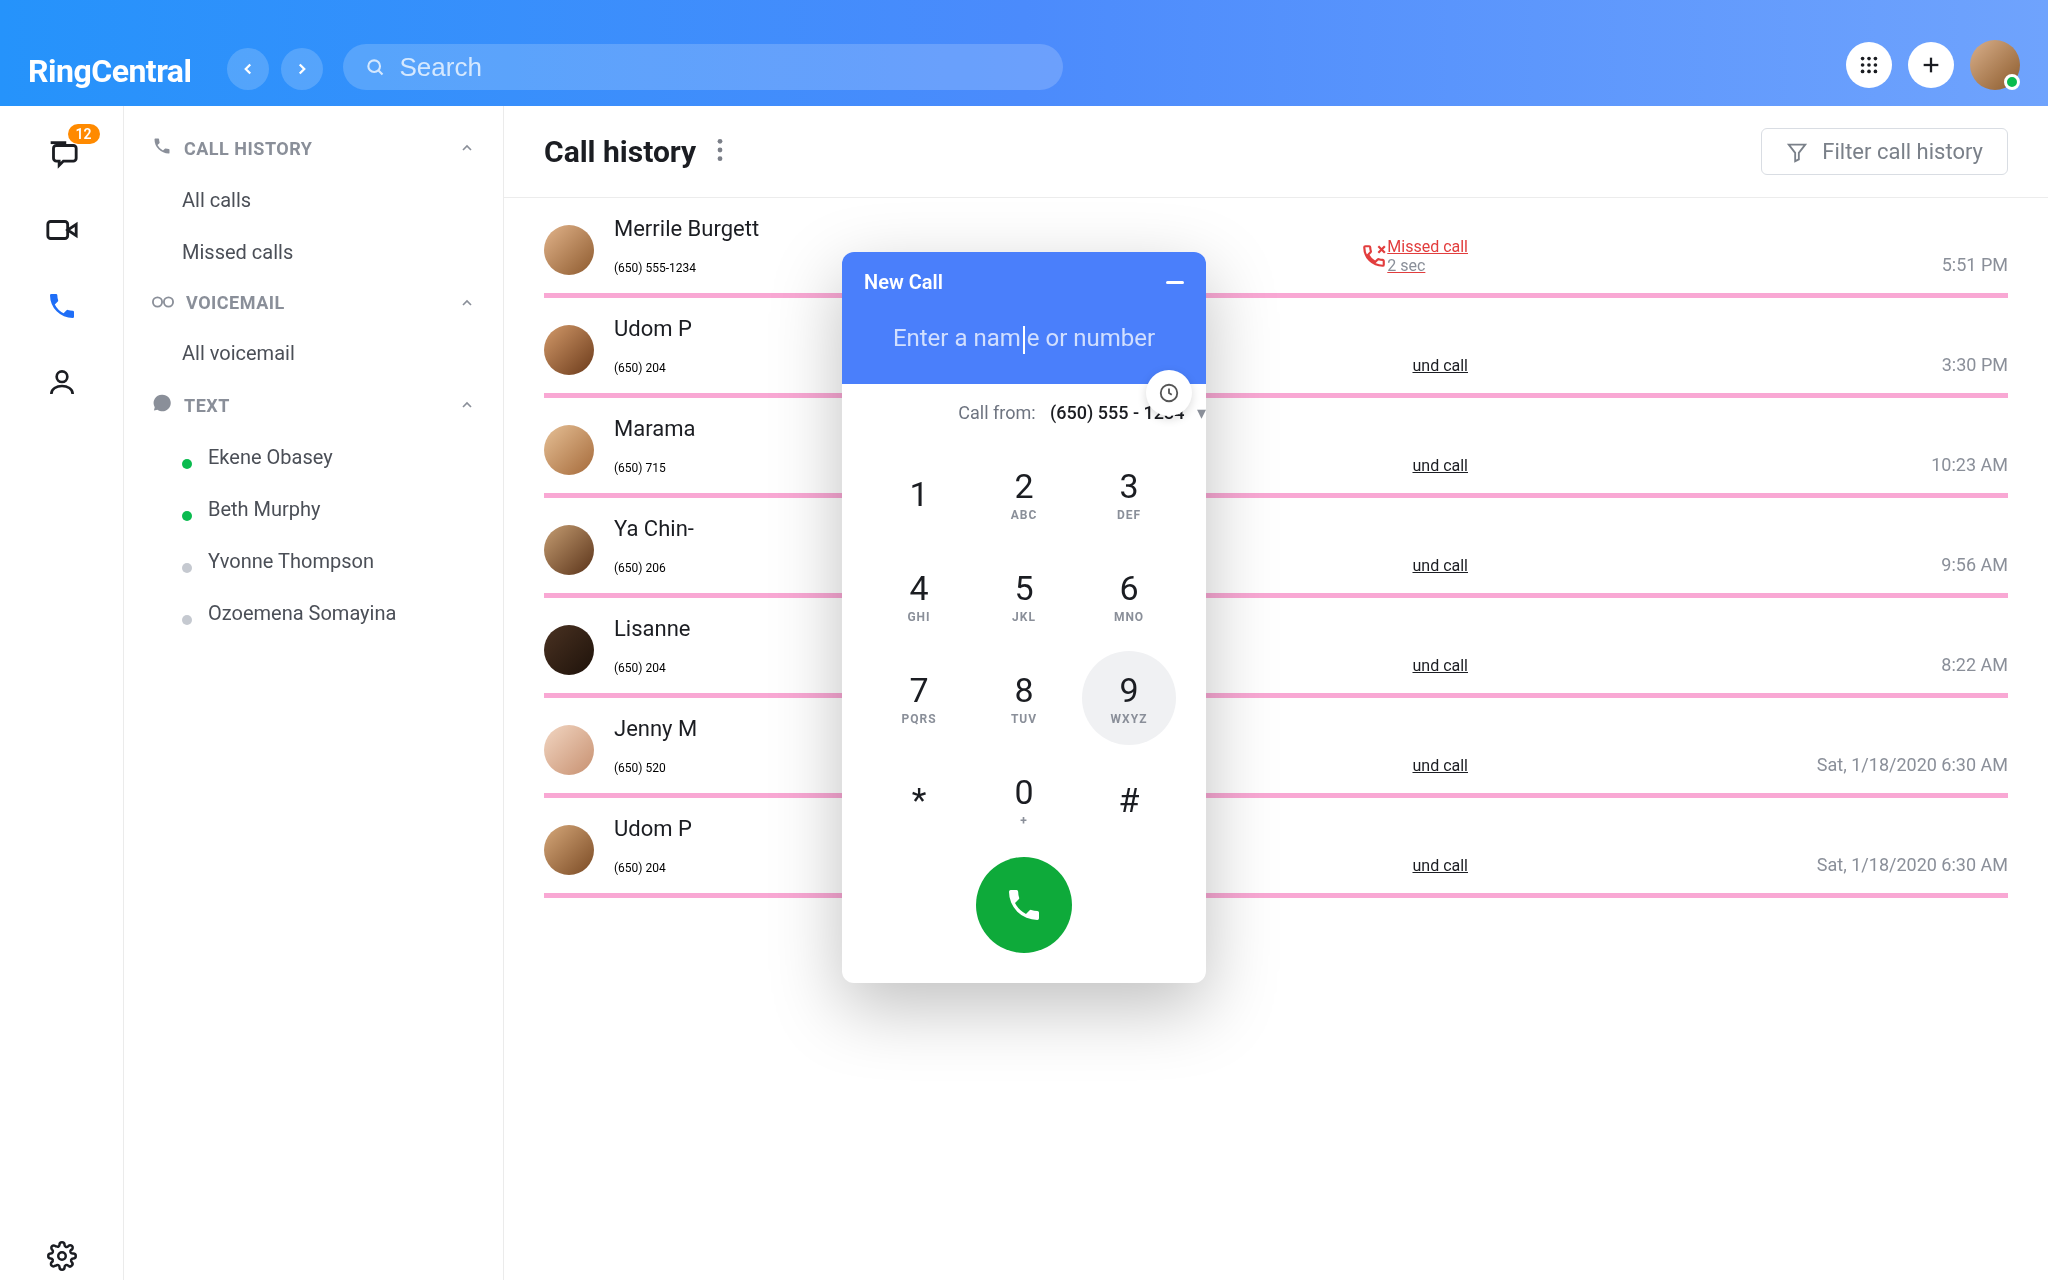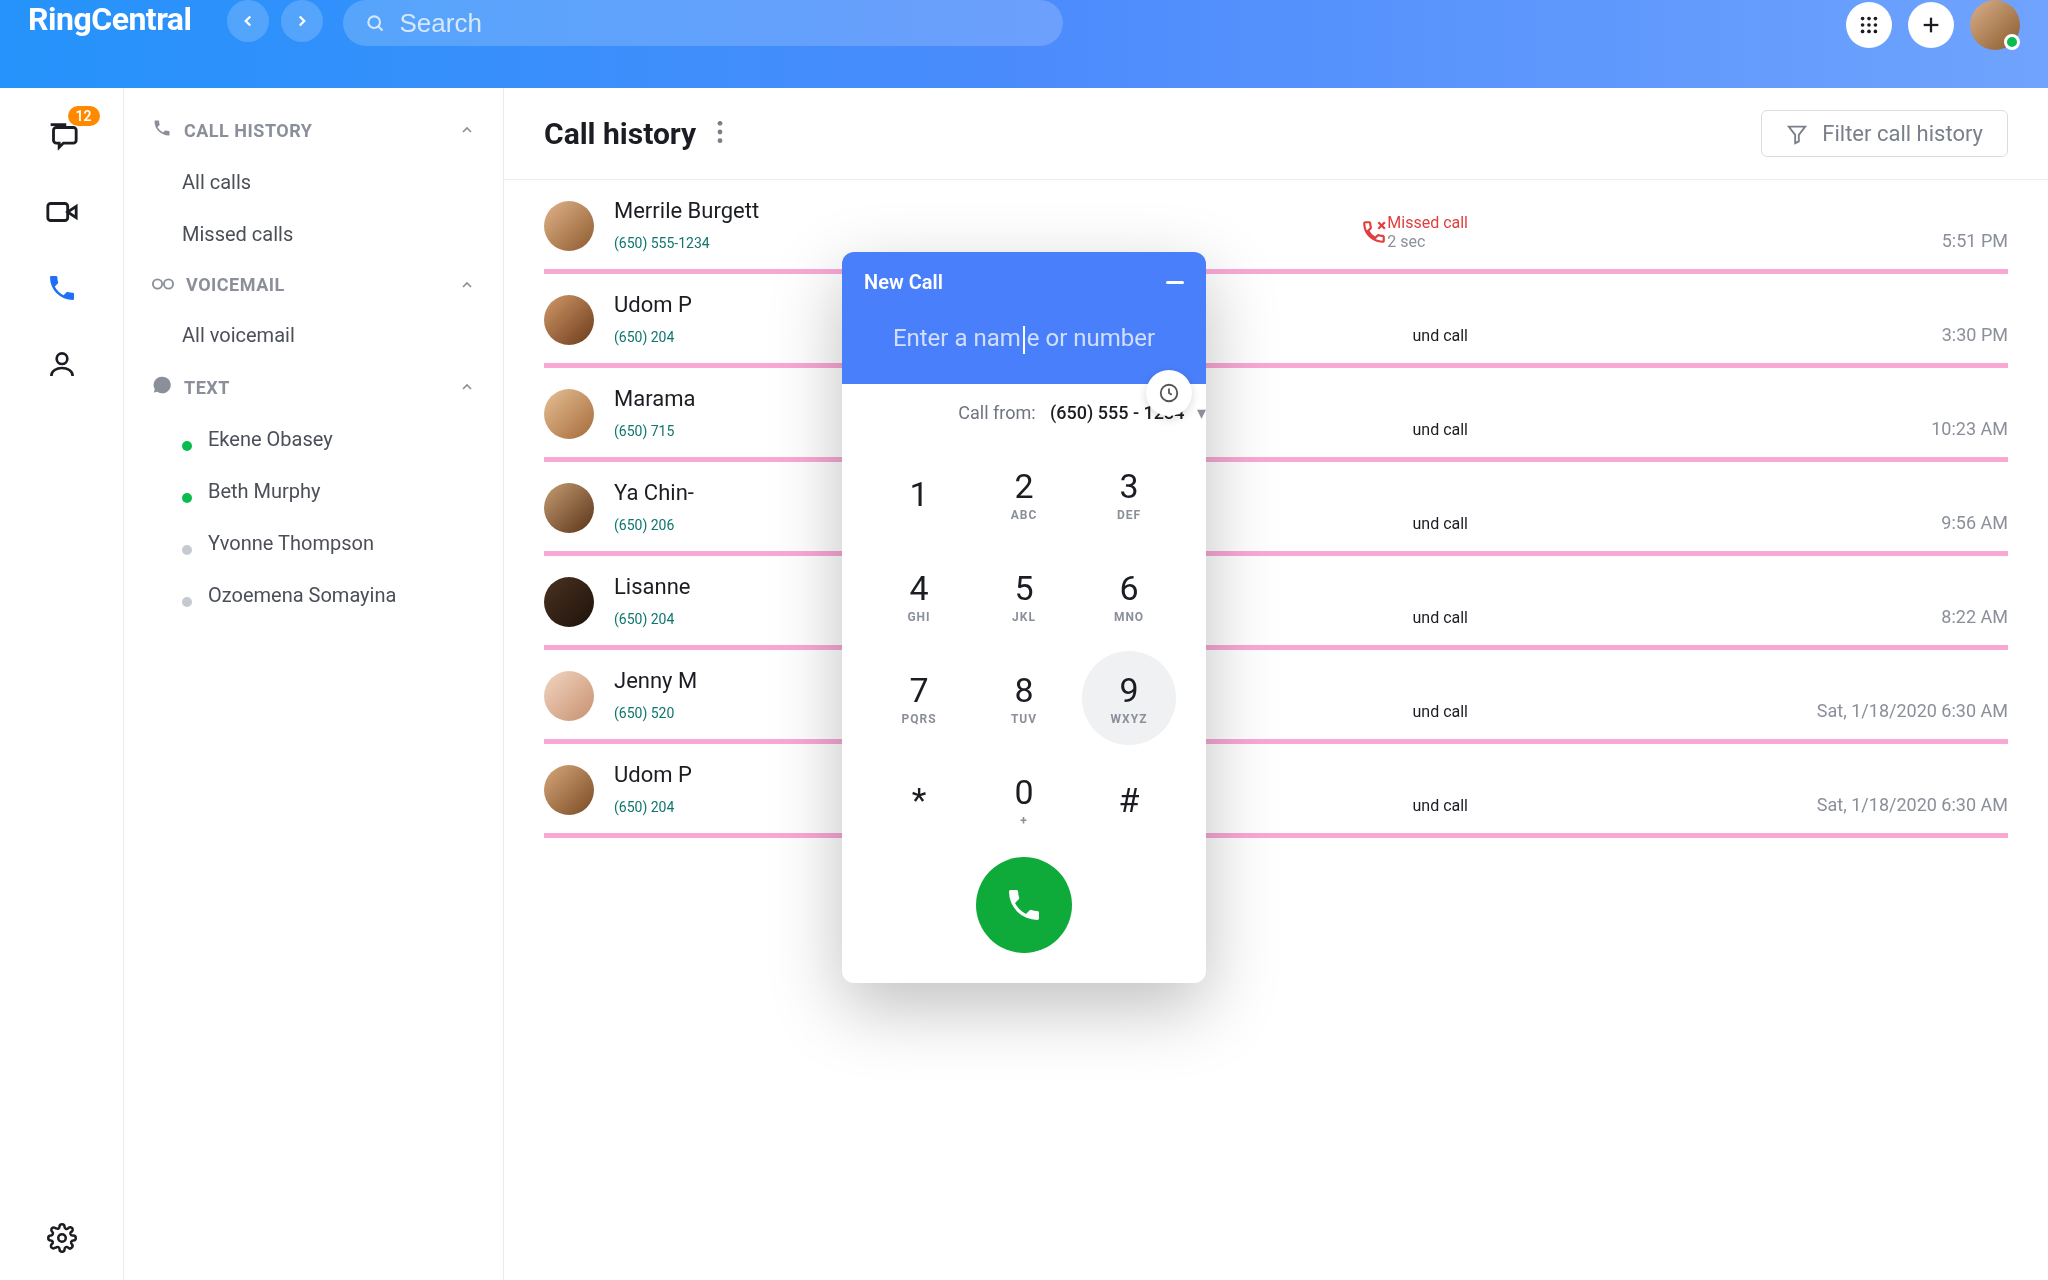--- a/index.html
+++ b/index.html
@@ -6,25 +6,25 @@
 body {
   font-family: -apple-system, BlinkMacSystemFont, "Segoe UI", Roboto, "Helvetica Neue", Arial, sans-serif;
   background: #fff;
   width: 2048px;
   height: 1280px;
   overflow: hidden;
   transform-origin: top left;
 }
 
 .header {
-  height: 88px;
+  height: 106px;
   background: linear-gradient(90deg, #2593fb 0%, #4b8bfc 50%, #6fa3fd 100%);
   display: flex;
-  align-items: flex-start;
-  padding: 0 28px;
+  align-items: flex-end;
+  padding: 16px 28px;
 }
 .brand {
   color: #fff;
   font-size: 32px;
   font-weight: 700;
   letter-spacing: -0.5px;
   margin-right: 36px;
 }
 .nav-arrows {
   display: flex;
@@ -85,22 +85,22 @@
 .content-header { display:flex; align-items:center; padding:22px 40px; border-bottom:1px solid #ececec;}
 .content-title { font-size:30px; font-weight:700; color:#1b1d22; margin-right:20px;}
 .more-btn { color:#7b7f88; cursor:pointer; }
 .filter-btn { margin-left:auto; border:1px solid #d9dde3; border-radius:6px; padding:10px 24px; display:flex; align-items:center; gap:14px; color:#7a8089; font-size:22px; cursor:pointer;}
 
 .call-list { padding: 0 40px; }
 .call-row { display:flex; align-items:flex-end; padding:18px 0; border-bottom:5px solid #f9a8d4;}
 .call-avatar { width:50px; height:50px; border-radius:50%; margin-right:20px;}
 .call-info { display:flex; flex-direction:column;}
 .call-name { font-size:22px; color:#1b1d22;}
-.call-number { font-size:14px; color:#0f766e; margin-top:12px;}
-.call-type { margin-left:auto; margin-right:320px; display:flex; align-items:center; color:#1b1d22;}
+.call-number { font-size:12px; color:#000000; margin-top:20px;}
+.call-type { margin-left:auto; margin-right:320px; display:flex; align-items:center; color:#1b1d22;text-decoration:underline;}
 .call-type.missed { color:#e23d3d;}
 .call-type .type-svg { width:26px; height:26px;}
 .type-text { display:flex; flex-direction:column;}
 .type-text .dur { font-size:16px; color:#8a8f99;}
 .call-time { font-size:18px; color:#8a8f99; min-width:220px; text-align:right;}
 
 
 .dialer {
   position:absolute;
   left: 50%; transform:translateX(-50%);

